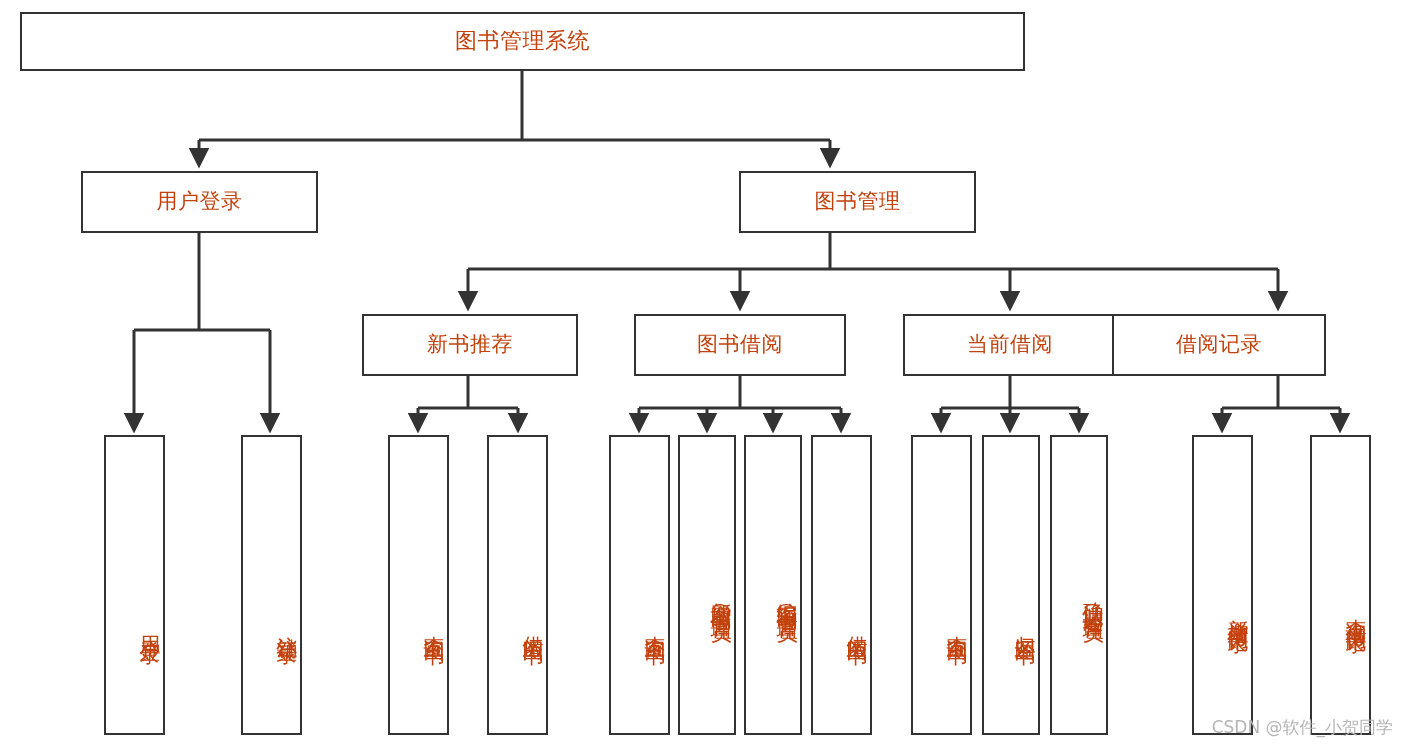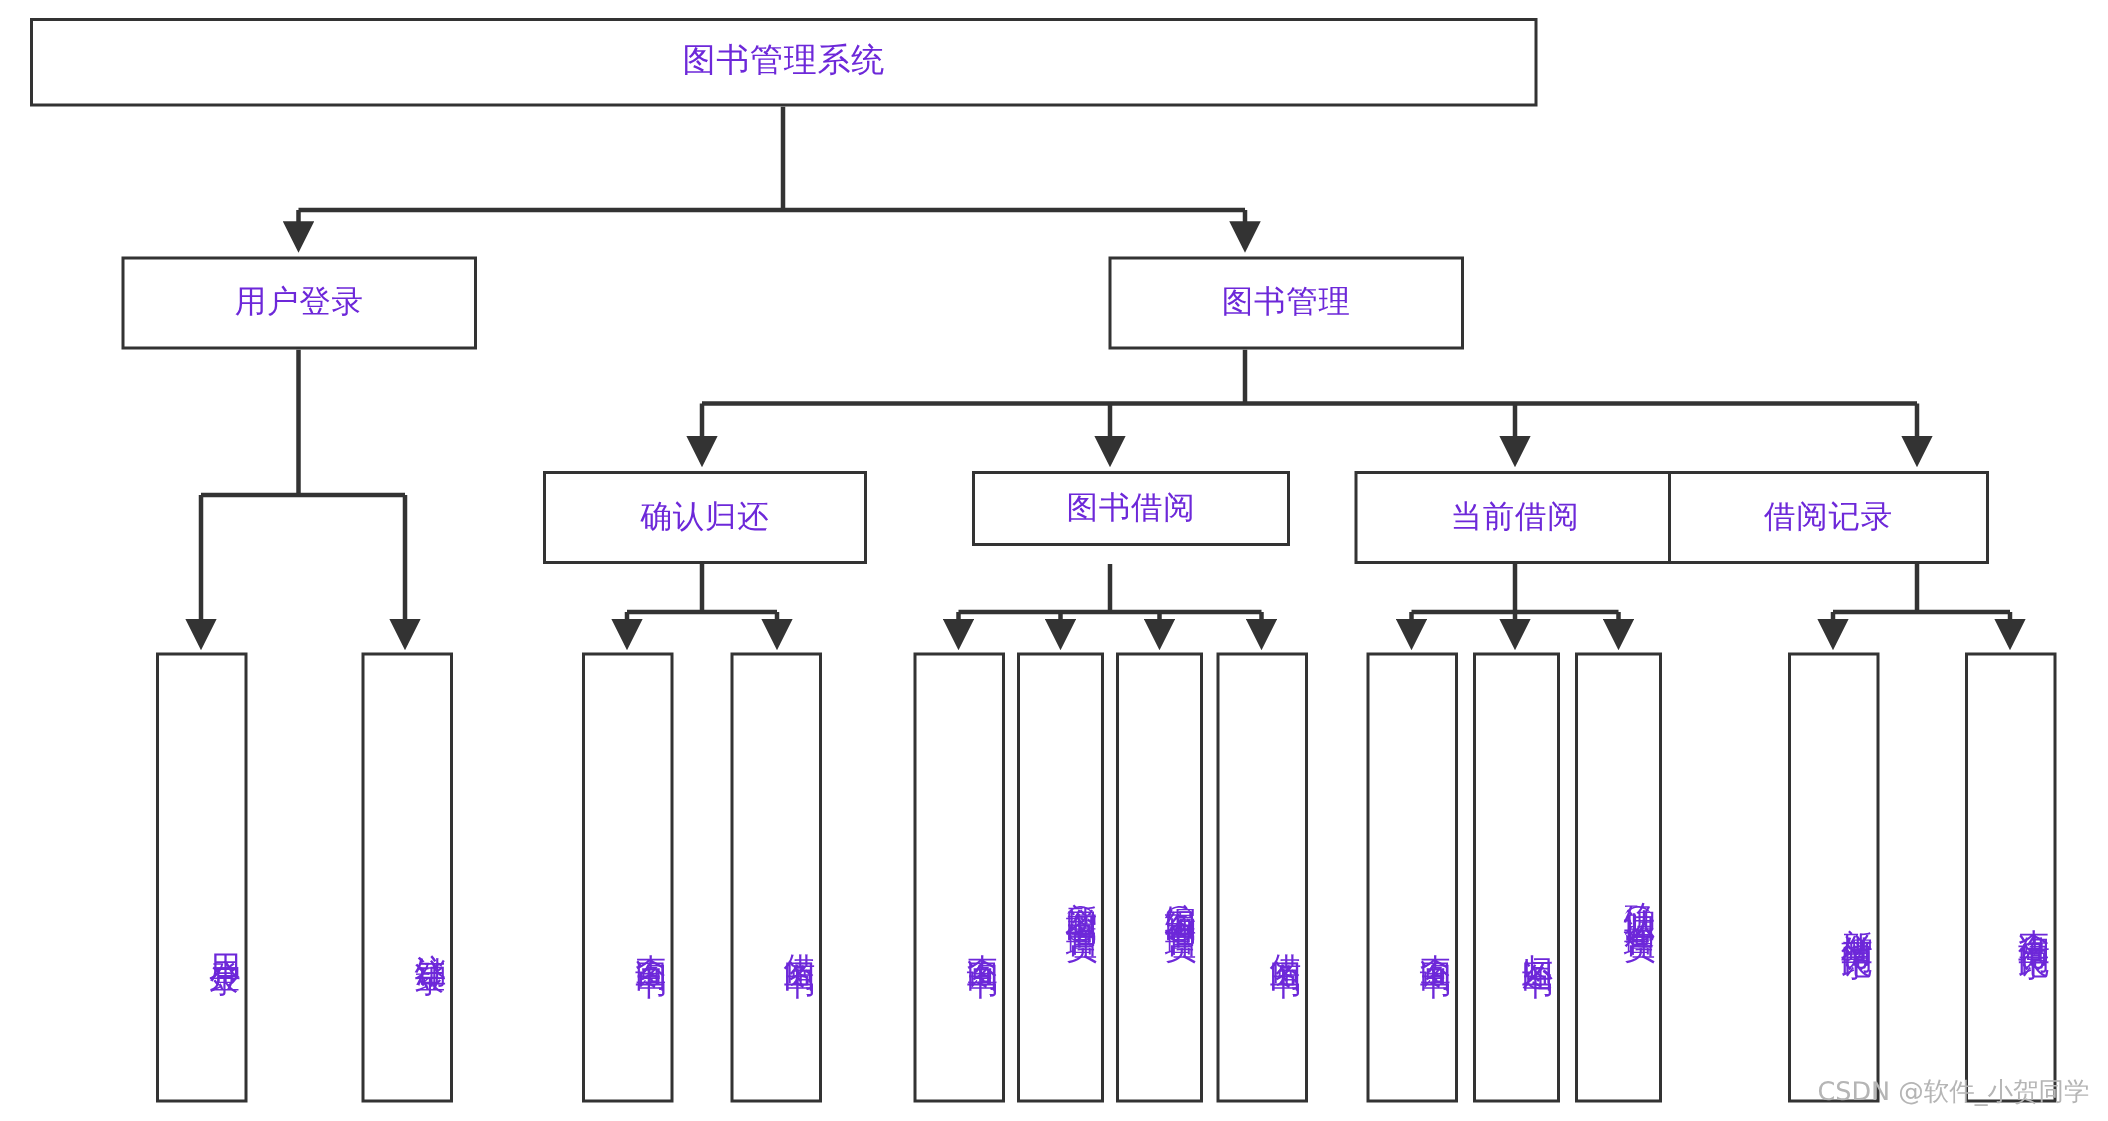--- a/index.html
+++ b/index.html
@@ -23,21 +23,21 @@
     left: 0;
     top: 0;
     width: 1405px;
     height: 747px;
   }
   .node {
     position: absolute;
     box-sizing: border-box;
     border: 2px solid #333333;
     background: #ffffff;
-    color: #6d28d9;
+    color: #c2410c;
     display: flex;
     align-items: center;
     justify-content: center;
     text-align: right;
     z-index: 2;
   }
   .node-h {
     font-size: 21px;
     letter-spacing: 0.5px;
     line-height: 1.2;
@@ -132,23 +132,23 @@
 
     </g>
   </svg>
 
   <div class="node node-h node-root" style="left:20px; top:12px; width:1005px; height:59px;">图书管理系统</div>
 
   <div class="node node-h" style="left:81px; top:171px; width:237px; height:62px;">用户登录</div>
 
   <div class="node node-h" style="left:711px; top:171px; width:237px; height:62px;margin-left:28px;">图书管理</div>
 
-  <div class="node node-h" style="left:362px; top:314px; width:216px; height:62px;">确认归还</div>
+  <div class="node node-h" style="left:362px; top:314px; width:216px; height:62px;">新书推荐</div>
 
-  <div class="node node-h" style="left:648px; top:314px; width:212px; height:50px;">图书借阅</div>
+  <div class="node node-h" style="left:634px; top:314px; width:212px; height:62px;">图书借阅</div>
 
   <div class="node node-h" style="left:903px; top:314px; width:214px; height:62px;">当前借阅</div>
 
   <div class="node node-h" style="left:1112px; top:314px; width:214px; height:62px;">借阅记录</div>
 
   <div class="node node-v pad-top-lg" style="left:104px; top:435px; width:61px; height:300px;">用户登录</div>
 
   <div class="node node-v pad-top-lg" style="left:241px; top:435px; width:61px; height:300px;">注销登录</div>
 
   <div class="node node-v pad-top-lg" style="left:388px; top:435px; width:61px; height:300px;">查询图书</div>

